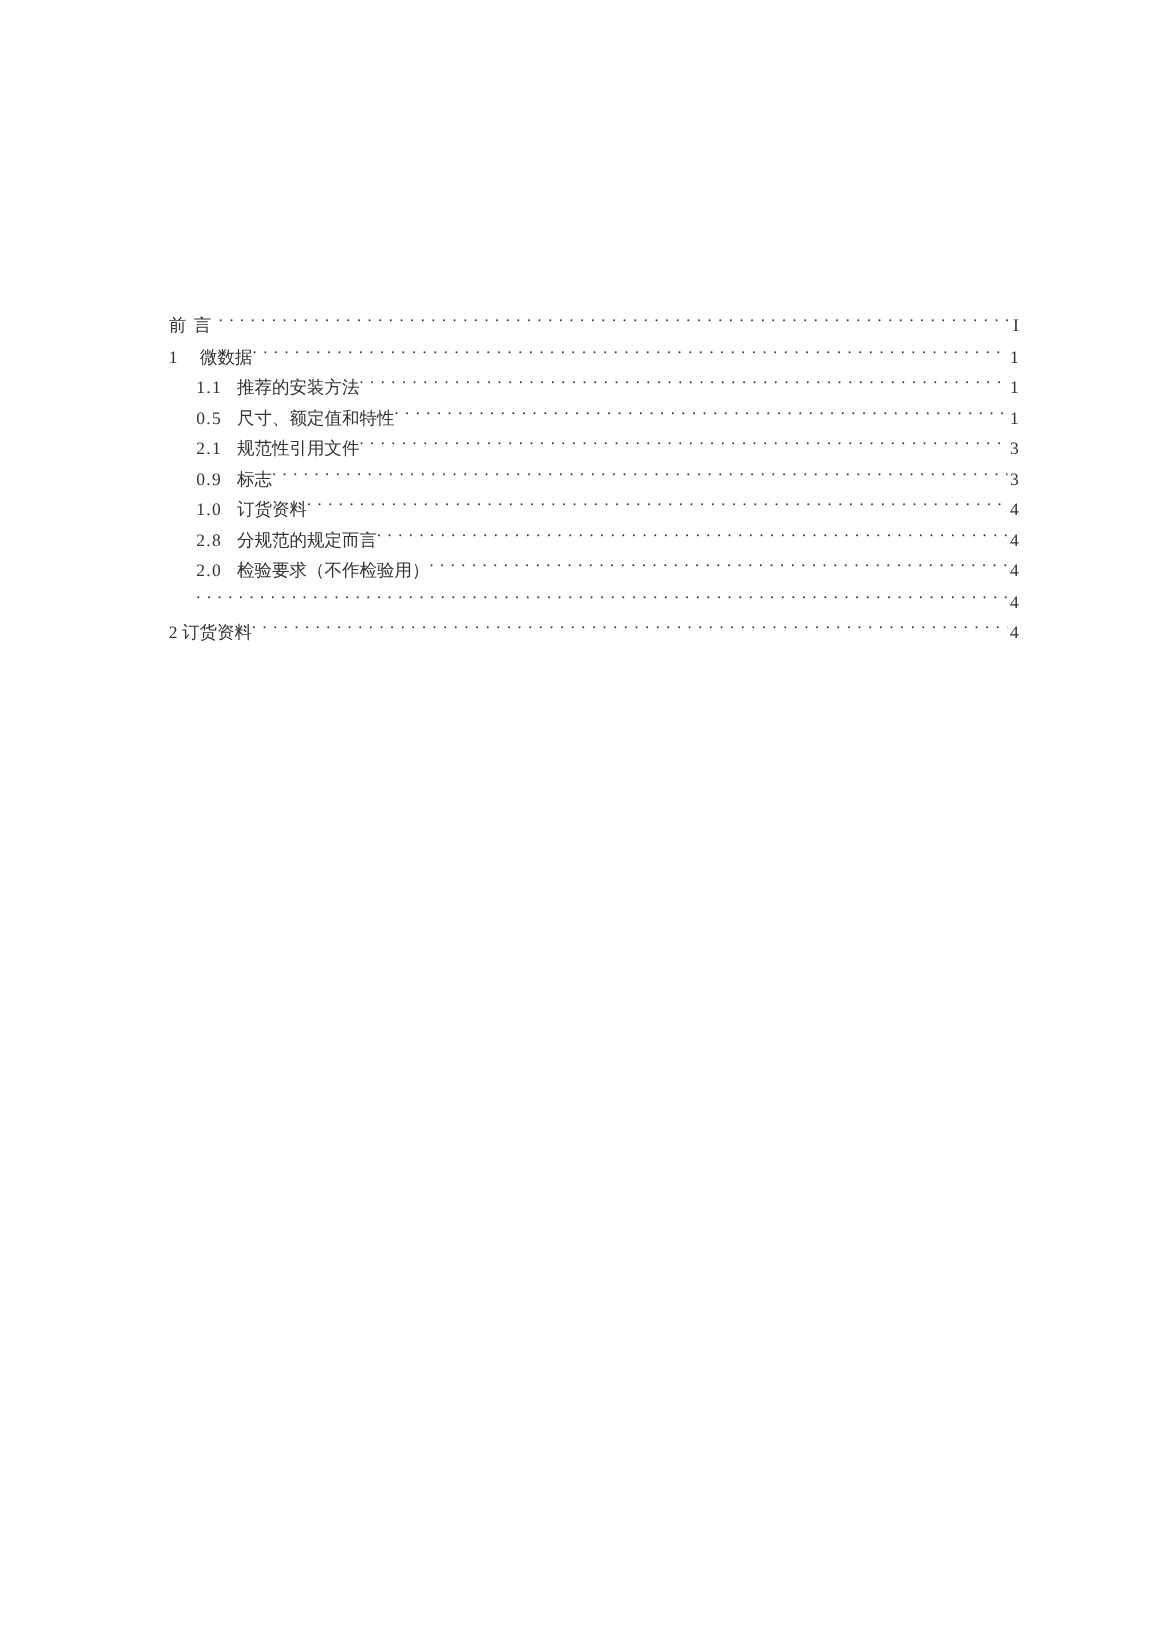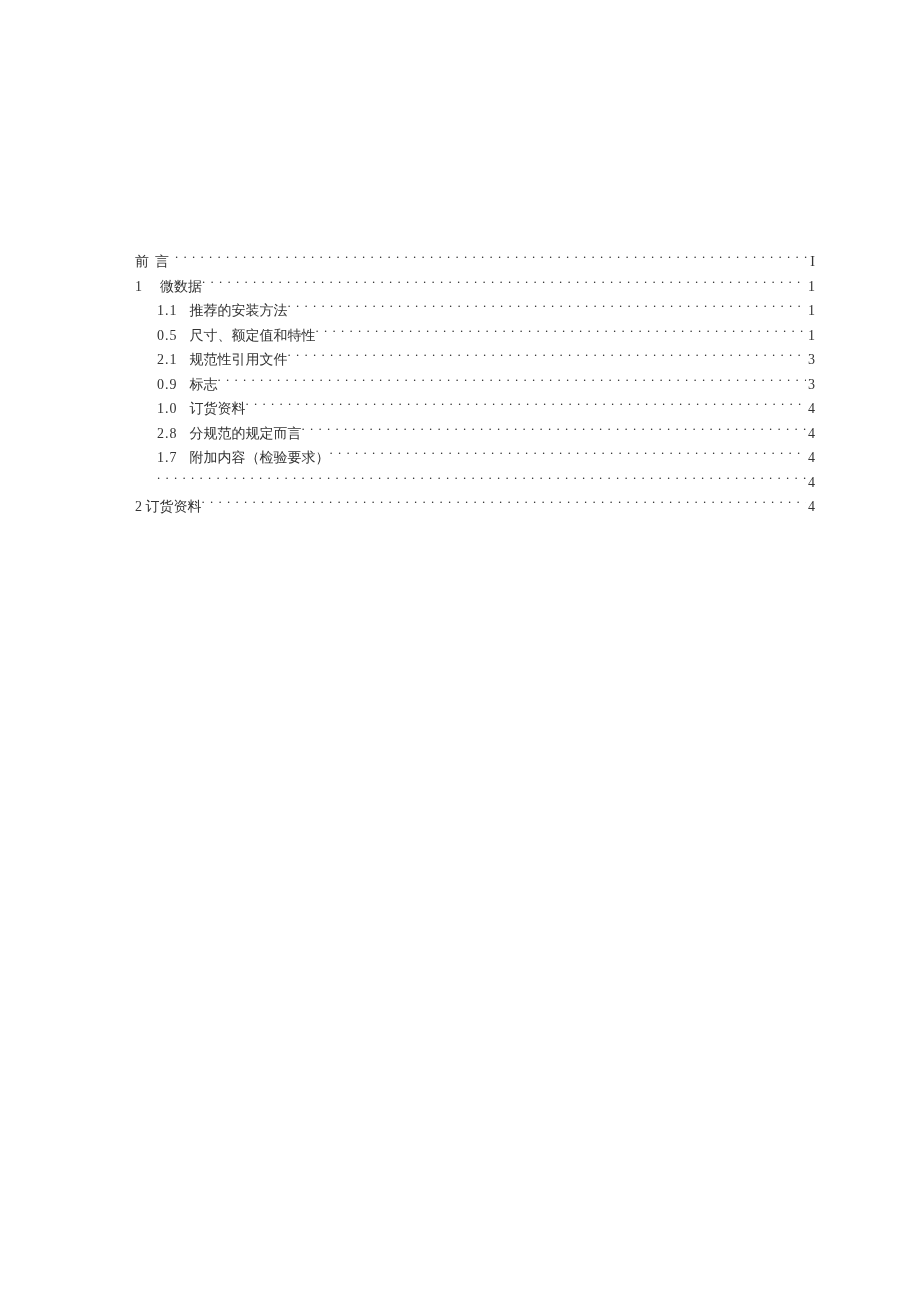--- a/index.html
+++ b/index.html
@@ -105,21 +105,21 @@
       <span class="toc-label"><span class="num gap-b">1.0</span><span>订货资料</span></span>
       <span class="toc-leader"></span>
       <span class="toc-page">4</span>
     </div>
     <div class="toc-entry level-2">
       <span class="toc-label"><span class="num gap-b">2.8</span><span>分规范的规定而言</span></span>
       <span class="toc-leader"></span>
       <span class="toc-page">4</span>
     </div>
     <div class="toc-entry level-2">
-      <span class="toc-label"><span class="num gap-b">1.7</span><span>附加内容（检验要求）</span></span>
+      <span class="toc-label"><span class="num gap-b">2.0</span><span>检验要求（不作检验用）</span></span>
       <span class="toc-leader"></span>
       <span class="toc-page">4</span>
     </div>
     <div class="toc-entry level-2">
       <span class="toc-leader"></span>
       <span class="toc-page">4</span>
     </div>
     <div class="toc-entry level-1">
       <span class="toc-label"><span>2</span><span> </span><span>订货资料</span></span>
       <span class="toc-leader"></span>

